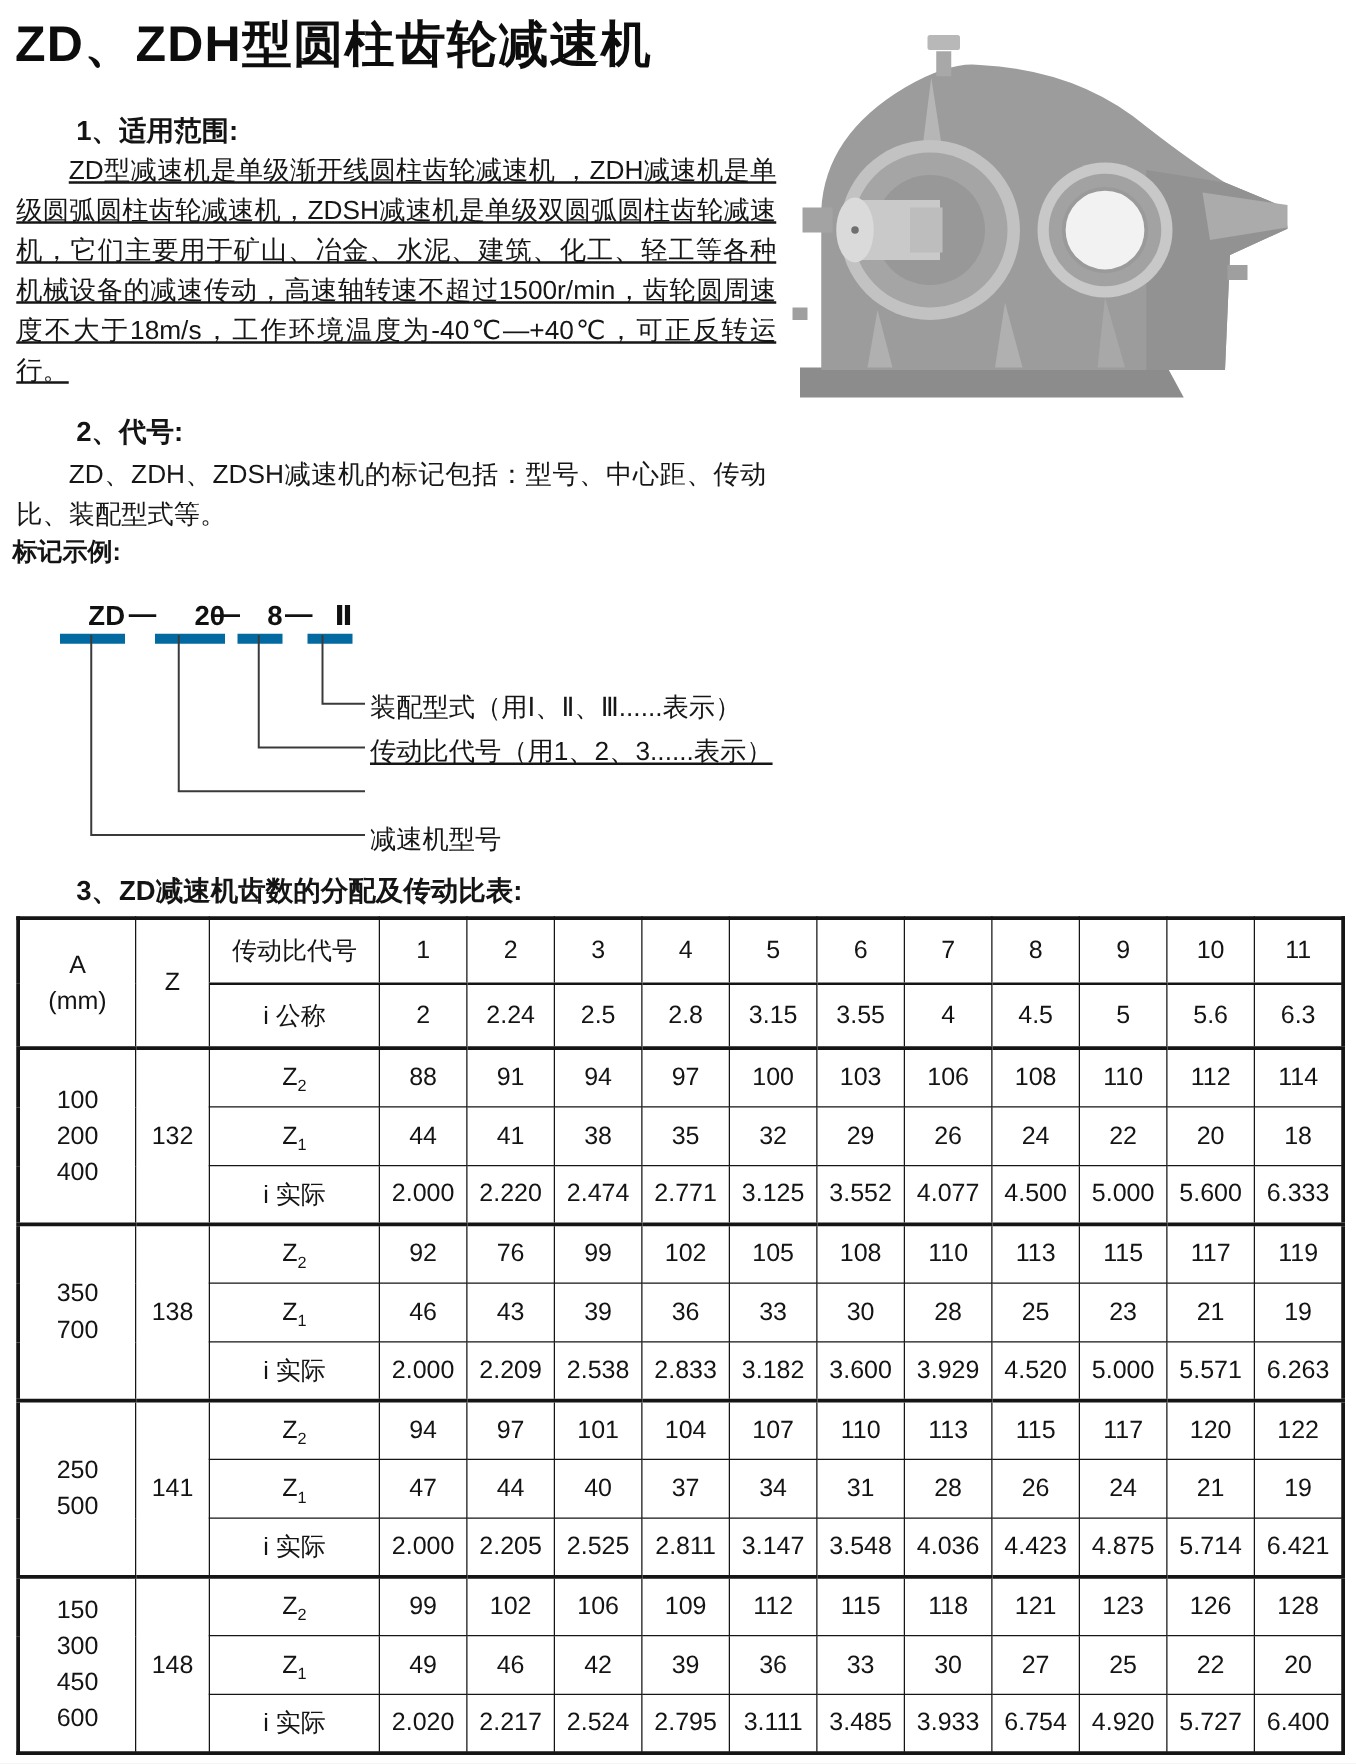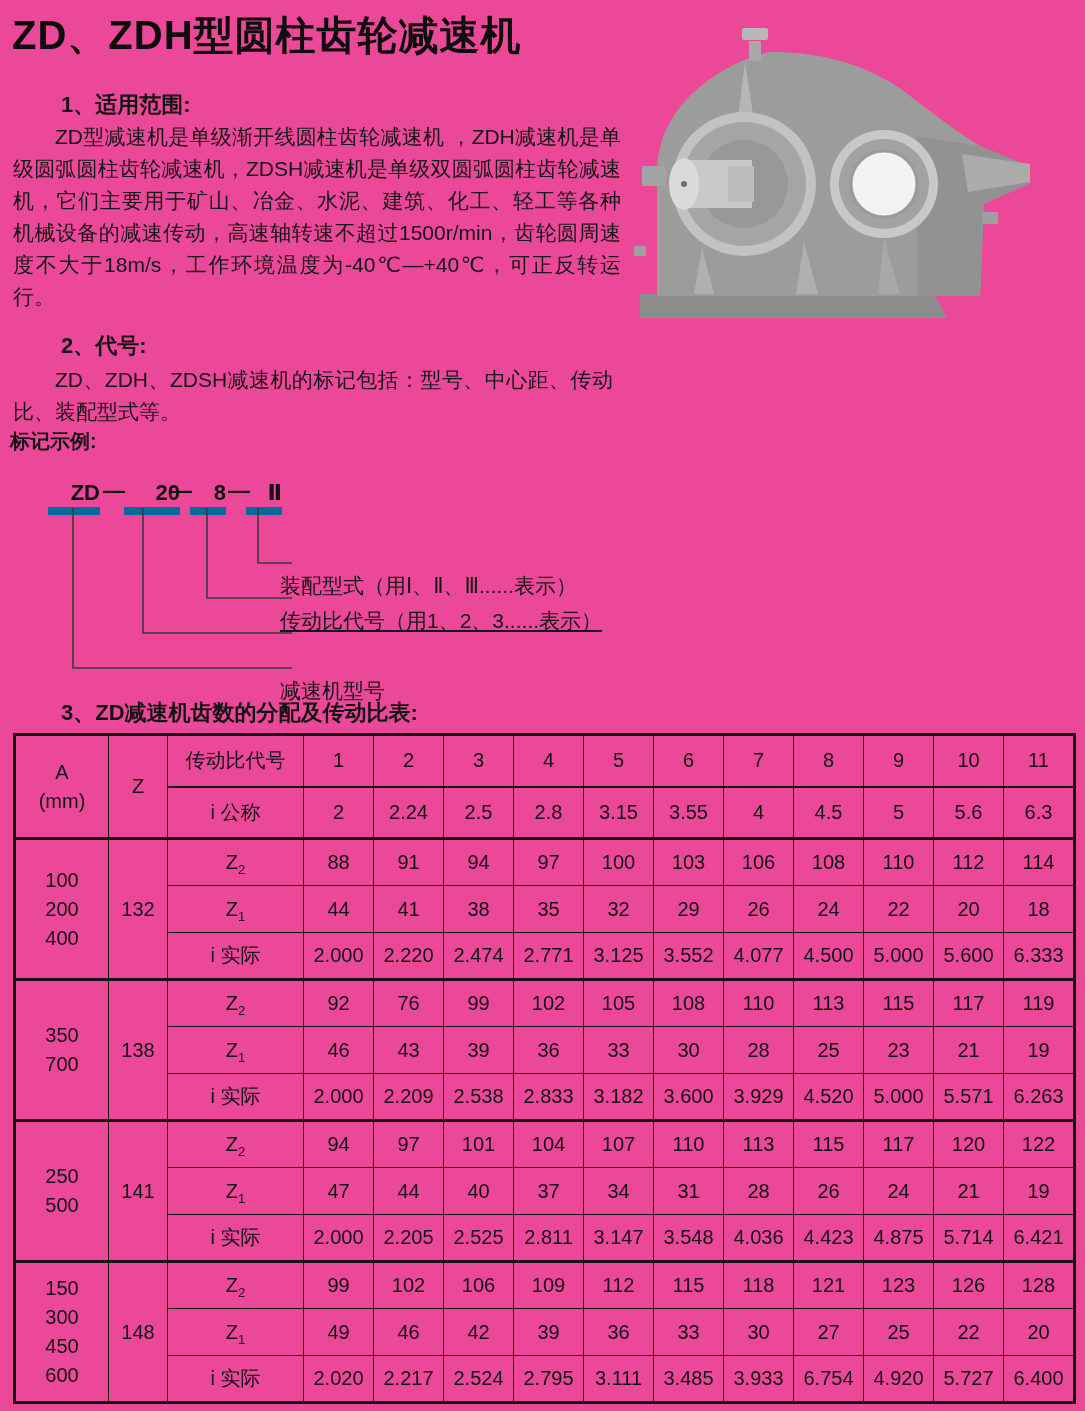--- a/index.html
+++ b/index.html
@@ -1,17 +1,17 @@
 <!DOCTYPE html>
 <html><head>
 <meta charset="utf-8">
 <style>
   html,body{margin:0;padding:0;background:#e8e8e8;}
   .page{
-    position:relative;width:1085px;height:1411px;background:#ec4899;
+    position:relative;width:1085px;height:1411px;background:#ffffff;
     font-family:"Liberation Sans","DejaVu Sans",sans-serif;color:#1a1a1a;
     overflow:hidden;margin:0 auto;
   }
   .abs{position:absolute;}
   .doc-title{
     left:12px;top:8px;font-size:40px;font-weight:800;letter-spacing:1px;color:#0d0d0d;
   }
   .sec-heading{font-size:22px;font-weight:700;color:#141414;margin-left:48px;}
   .body-text{
     font-size:21px;line-height:32px;text-align:justify;text-indent:2em;color:#161616;
@@ -20,21 +20,21 @@
 
   
   .code-part{
     position:absolute;top:480px;height:27px;text-align:right;
     font-size:22px;font-weight:700;border-bottom:8px solid #0369a1;color:#111;
   }
   .code-dash{
     position:absolute;top:478px;height:27px;text-align:center;
     font-size:22px;font-weight:700;color:#111;
   }
-  .marking-label{position:absolute;left:280px;font-size:21px;color:#161616;white-space:nowrap;margin-top:20px;}
+  .marking-label{position:absolute;left:296px;font-size:21px;color:#161616;white-space:nowrap;}
 
   
   .ratio-table{
     position:absolute;left:13px;top:733px;width:1062px;height:670px;
     border-collapse:collapse;table-layout:fixed;
   }
   .ratio-table td{
     border:1.5px solid #151515;text-align:center;vertical-align:middle;
     font-size:20px;color:#141414;padding:0;overflow:hidden;
   }
@@ -90,21 +90,21 @@
 
     <polygon points="70,232 62,278 82,278" fill="#b0b0b0"></polygon>
     <polygon points="172,226 164,278 186,278" fill="#b0b0b0"></polygon>
     <polygon points="252,222 246,278 268,278" fill="#a8a8a8"></polygon>
 
     <rect x="2" y="230" width="12" height="10" fill="#9f9f9f"></rect>
     <rect x="350" y="196" width="16" height="12" fill="#9f9f9f"></rect>
   </svg>
 
   <div class="abs sec-heading" style="left:13px;top:90px;">1、适用范围:</div>
-  <div class="abs body-text" style="left:13px;top:121px;width:608px;">ZD型减速机是单级渐开线圆柱齿轮减速机 ，ZDH减速机是单级圆弧圆柱齿轮减速机，ZDSH减速机是单级双圆弧圆柱齿轮减速机，它们主要用于矿山、冶金、水泥、建筑、化工、轻工等各种机械设备的减速传动，高速轴转速不超过1500r/min，齿轮圆周速度不大于18m/s，工作环境温度为-40℃—+40℃，可正反转运行。</div>
+  <div class="abs body-text" style="left:13px;top:121px;width:608px;text-decoration:underline;">ZD型减速机是单级渐开线圆柱齿轮减速机 ，ZDH减速机是单级圆弧圆柱齿轮减速机，ZDSH减速机是单级双圆弧圆柱齿轮减速机，它们主要用于矿山、冶金、水泥、建筑、化工、轻工等各种机械设备的减速传动，高速轴转速不超过1500r/min，齿轮圆周速度不大于18m/s，工作环境温度为-40℃—+40℃，可正反转运行。</div>
 
   <div class="abs sec-heading" style="left:13px;top:331px;">2、代号:</div>
   <div class="abs body-text" style="left:13px;top:364px;width:600px;">ZD、ZDH、ZDSH减速机的标记包括：型号、中心距、传动比、装配型式等。</div>
   <div class="abs example-heading" style="left:10px;top:428px;">标记示例:</div>
 
   <span class="code-part" style="left:48px;width:52px;">ZD</span>
   <span class="code-dash" style="left:103px;width:18px;">—</span>
   <span class="code-part" style="left:124px;width:56px;">20</span>
   <span class="code-dash" style="left:170px;width:16px;">—</span>
   <span class="code-part" style="left:190px;width:36px;">8</span>

